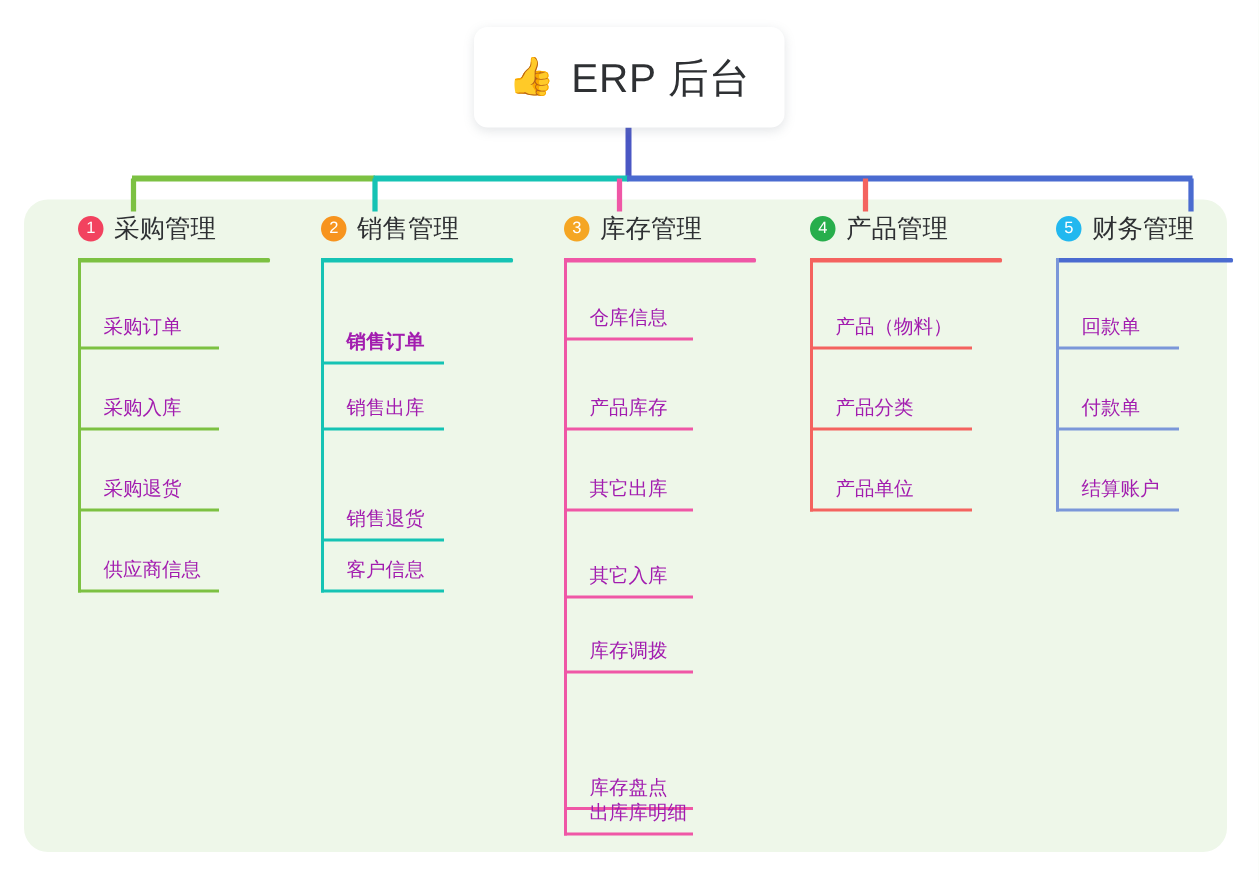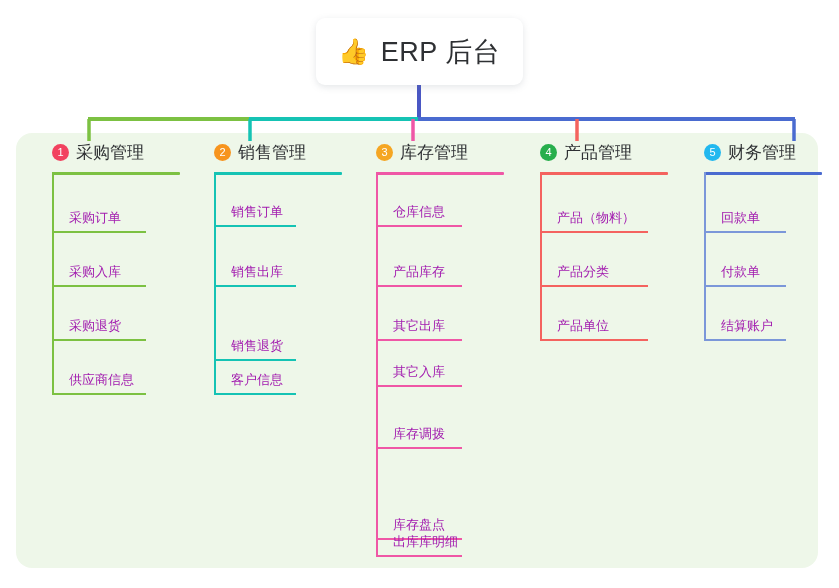--- a/index.html
+++ b/index.html
@@ -191,21 +191,21 @@
           <div class="leaf-rule" style="width: 94px; background: rgb(124, 193, 66);"></div>
         </div>
       </div>
       <div class="column" style="left: 178px;">
         <div class="col-header">
           <span class="badge" style="background: rgb(247, 148, 30);">2</span>
           <span class="col-title">销售管理</span>
         </div>
         <div class="header-rule" style="width: 128px; background: rgb(21, 195, 180);"></div>
         <div class="spine" style="height: 223px; background: rgb(21, 195, 180);"></div>
-        <div class="leaf" style="top: 64px; width: 82px; height: 30px;">
+        <div class="leaf" style="top: 80px; width: 82px; height: 30px; font-weight: bold;">
           <span class="leaf-label">销售订单</span>
           <div class="leaf-rule" style="width: 82px; background: rgb(21, 195, 180);"></div>
         </div>
         <div class="leaf" style="top: 124px; width: 82px; height: 30px; padding-left: 34px;">
           <span class="leaf-label">销售出库</span>
           <div class="leaf-rule" style="width: 82px; background: rgb(21, 195, 180);"></div>
         </div>
         <div class="leaf" style="top: 178px; width: 82px; height: 30px; margin-top: 20px;">
           <span class="leaf-label">销售退货</span>
           <div class="leaf-rule" style="width: 82px; background: rgb(21, 195, 180);"></div>
@@ -227,21 +227,21 @@
           <div class="leaf-rule" style="width: 86px; background: rgb(239, 87, 166);"></div>
         </div>
         <div class="leaf" style="top: 124px; width: 86px; height: 30px;">
           <span class="leaf-label">产品库存</span>
           <div class="leaf-rule" style="width: 86px; background: rgb(239, 87, 166);"></div>
         </div>
         <div class="leaf" style="top: 178px; width: 86px; height: 30px; padding-left: 10px;">
           <span class="leaf-label">其它出库</span>
           <div class="leaf-rule" style="width: 86px; background: rgb(239, 87, 166);"></div>
         </div>
-        <div class="leaf" style="top: 224px; width: 86px; height: 30px;">
+        <div class="leaf" style="top: 236px; width: 86px; height: 30px;">
           <span class="leaf-label">其它入库</span>
           <div class="leaf-rule" style="width: 86px; background: rgb(239, 87, 166);"></div>
         </div>
         <div class="leaf" style="top: 286px; width: 86px; height: 30px;">
           <span class="leaf-label">库存调拨</span>
           <div class="leaf-rule" style="width: 86px; background: rgb(239, 87, 166);"></div>
         </div>
         <div class="leaf" style="top: 340px; width: 86px; height: 30px; margin-top: 37px;">
           <span class="leaf-label">库存盘点</span>
           <div class="leaf-rule" style="width: 86px; background: rgb(239, 87, 166);"></div>

